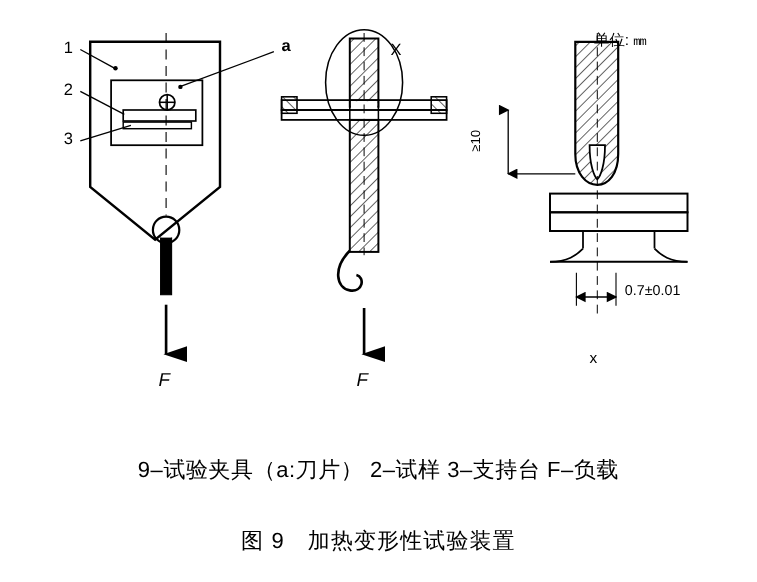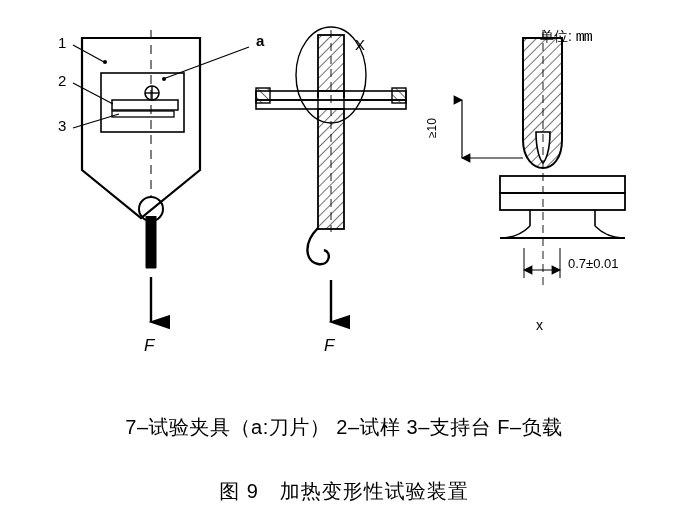--- a/index.html
+++ b/index.html
@@ -44,21 +44,21 @@
   }
   .unit-label {
     position: absolute;
     top: 28px;
     left: 540px;
     font-size: 14px;
     white-space: nowrap;
   }
   .unit-label .unit-val {
     font-family: "Liberation Mono", monospace;
-    font-size: 15px;
+    font-size: 11px;
     letter-spacing: -1px;
     margin-top: 22px;
   }
 </style>
 </head>
 <body>
 
 <div id="figure-root">
 
   <div class="unit-label">
@@ -180,15 +180,15 @@
 
       <line x1="524" y1="270" x2="560" y2="270" stroke="#000" stroke-width="1.2" marker-start="url(#arrL)" marker-end="url(#arrR)"></line>
       <line x1="524" y1="248" x2="524" y2="278" stroke="#000" stroke-width="1"></line>
       <line x1="560" y1="248" x2="560" y2="278" stroke="#000" stroke-width="1"></line>
       <text x="568" y="268" font-size="13">0.7±0.01</text>
 
       <text x="536" y="330" font-size="14">x</text>
     </g>
   </svg>
 
-  <div class="caption-line" id="legend-line">7–试验夹具（a:刀片） 2–试样 3–支持台 F–负载</div>
+  <div class="caption-line" id="legend-line">9–试验夹具（a:刀片） 2–试样 3–支持台 F–负载</div>
   <div class="caption-line" id="title-line">图 9　加热变形性试验装置</div>
 </div>
 
 </body></html>

